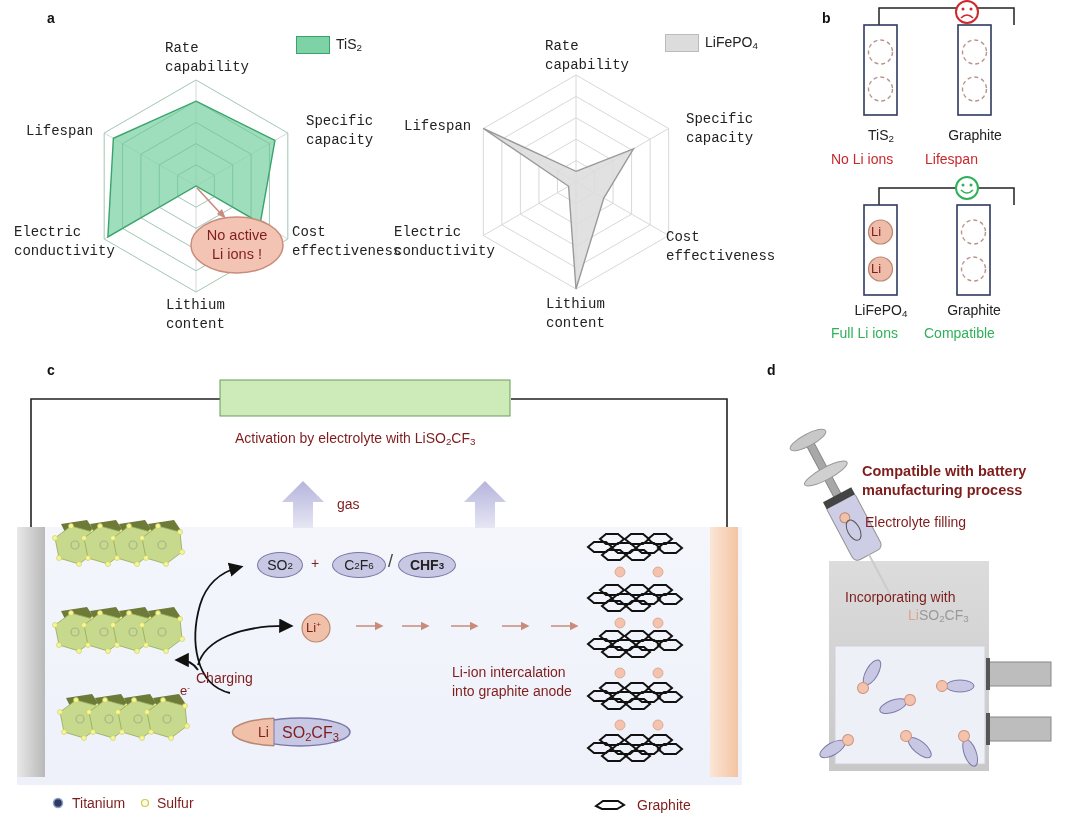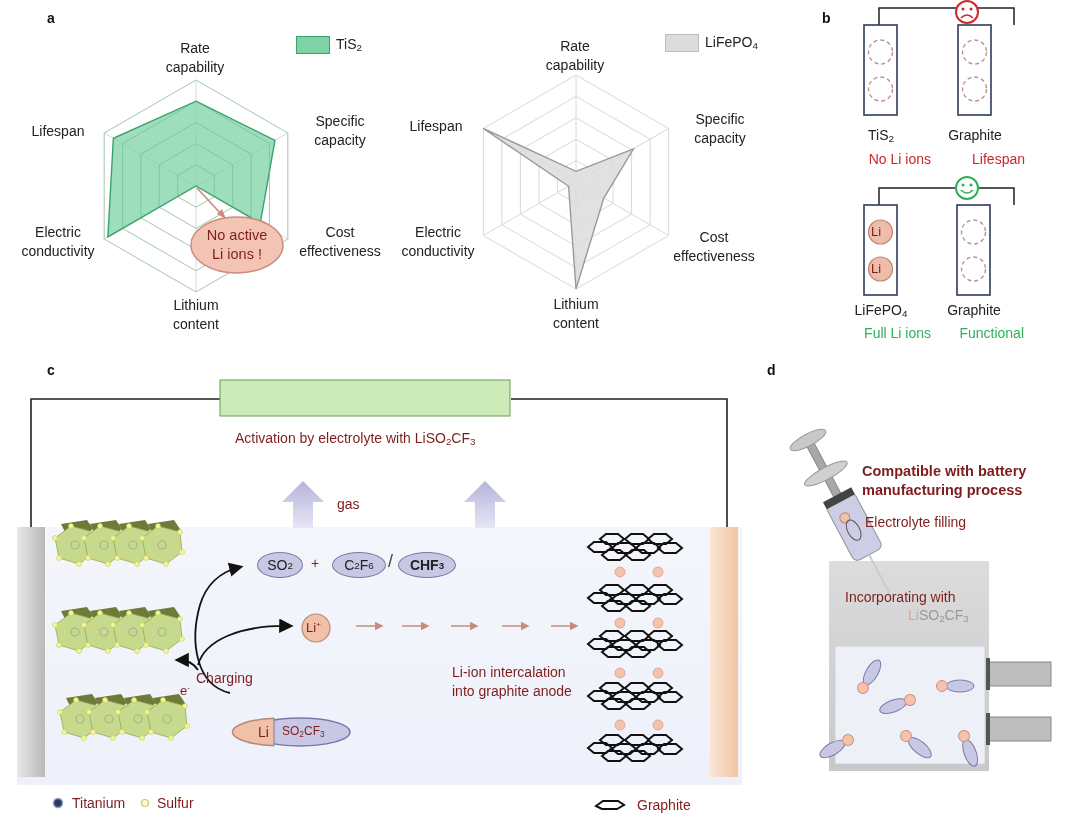--- a/index.html
+++ b/index.html
@@ -1,24 +1,24 @@
 <!DOCTYPE html>
 <html><head>
 <meta charset="utf-8">
 <style>
   html, body { margin:0; padding:0; background:#ffffff; }
   body { width:1080px; height:823px; position:relative; overflow:hidden;
          font-family:"Liberation Sans", sans-serif; color:#222; }
   .abs { position:absolute; }
   .panel-label { position:absolute; font-weight:bold; font-size:14px; color:#111; }
-  .axis-lbl { position:absolute; font-size:14px; text-align:center; line-height:19px; color:#222; white-space:nowrap; }
+  .axis-lbl { position:absolute; font-size:14px; line-height:19px; color:#222; white-space:nowrap;font-family:Liberation Mono, monospace; }
   .legend { position:absolute; display:flex; align-items:center; font-size:14px; }
   .legend .sw { width:32px; height:16px; border:1px solid; margin-right:6px; }
   .bat-name { position:absolute; font-size:14px; text-align:center; width:90px; }
-  .bat-state { position:absolute; font-size:14px; text-align:right; width:100px; }
+  .bat-state { position:absolute; font-size:14px; text-align:left; width:100px; }
   .red { color:#c8282a; }
   .green { color:#2fb15a; }
   .sub { font-size:0.7em; vertical-align:-0.25em; }
   .pill { position:absolute; border-radius:50%; background:#c9c8e4; border:1.5px solid #7a78a8;
           display:flex; align-items:center; justify-content:center; font-size:14px; color:#222; }
   .txt { position:absolute; font-size:14px; color:#7f1d1d; white-space:nowrap; }
 </style>
 </head>
 <body>
 
@@ -173,21 +173,21 @@
 <div class="txt" style="left:871px;top:261px;font-size:13px;">Li</div>
 
 <div class="bat-name" style="left:836px;top:127px;"><span>TiS</span><span class="sub">2</span></div>
 <div class="bat-name" style="left:930px;top:127px;">Graphite</div>
 <div class="bat-state red" style="left:831px;top:151px;">No Li ions</div>
 <div class="bat-state red" style="left:925px;top:151px;">Lifespan</div>
 
 <div class="bat-name" style="left:836px;top:302px;"><span>LiFePO</span><span class="sub">4</span></div>
 <div class="bat-name" style="left:929px;top:302px;">Graphite</div>
 <div class="bat-state green" style="left:831px;top:325px;">Full Li ions</div>
-<div class="bat-state green" style="left:924px;top:325px;">Functional</div>
+<div class="bat-state green" style="left:924px;top:325px;">Compatible</div>
 
 <svg class="abs" style="left:0;top:340px;" width="760" height="483">
   <defs>
     <linearGradient id="cellbg" x1="0" y1="0" x2="0" y2="1">
       <stop offset="0" stop-color="#f4f6fc"></stop>
         <stop offset="1" stop-color="#eef1fa"></stop>
     </linearGradient>
     <linearGradient id="cathode" x1="0" y1="0" x2="1" y2="0">
       <stop offset="0" stop-color="#e8e8e8"></stop>
         <stop offset="1" stop-color="#b9b9b9"></stop>
@@ -429,21 +429,21 @@
 <div class="txt" style="left:388px;top:551px;font-size:18px;color:#444;">/</div>
 <div class="pill" style="left:398px;top:552px;width:56px;height:24px;font-weight:bold;">
     <span>CHF</span>
     <span class="sub">3</span>
   </div>
 
 <div class="txt" style="left:306px;top:620px;font-size:13px;"><span>Li</span><sup style="font-size:8px;">+</sup></div>
 <div class="txt" style="left:196px;top:670px;text-align:center;">Charging</div>
 <div class="txt" style="left:180px;top:683px;font-size:13px;"><span>e</span><sup style="font-size:8px;">-</sup></div>
 <div class="txt" style="left:258px;top:724px;font-size:14px;">Li</div>
-<div class="txt" style="left:282px;top:724px;font-size:12px;"><span>SO</span><span class="sub">2</span><span>CF</span><span class="sub">3</span></div>
+<div class="txt" style="left:282px;top:724px;font-size:16px;"><span>SO</span><span class="sub">2</span><span>CF</span><span class="sub">3</span></div>
 
 <div class="txt" style="left:452px;top:663px;line-height:19px;">
   <div>Li-ion intercalation</div>
   <div>into graphite anode</div>
 </div>
 
 <div class="txt" style="left:72px;top:795px;">Titanium</div>
 <div class="txt" style="left:157px;top:795px;">Sulfur</div>
 <div class="txt" style="left:637px;top:797px;">Graphite</div>
 

